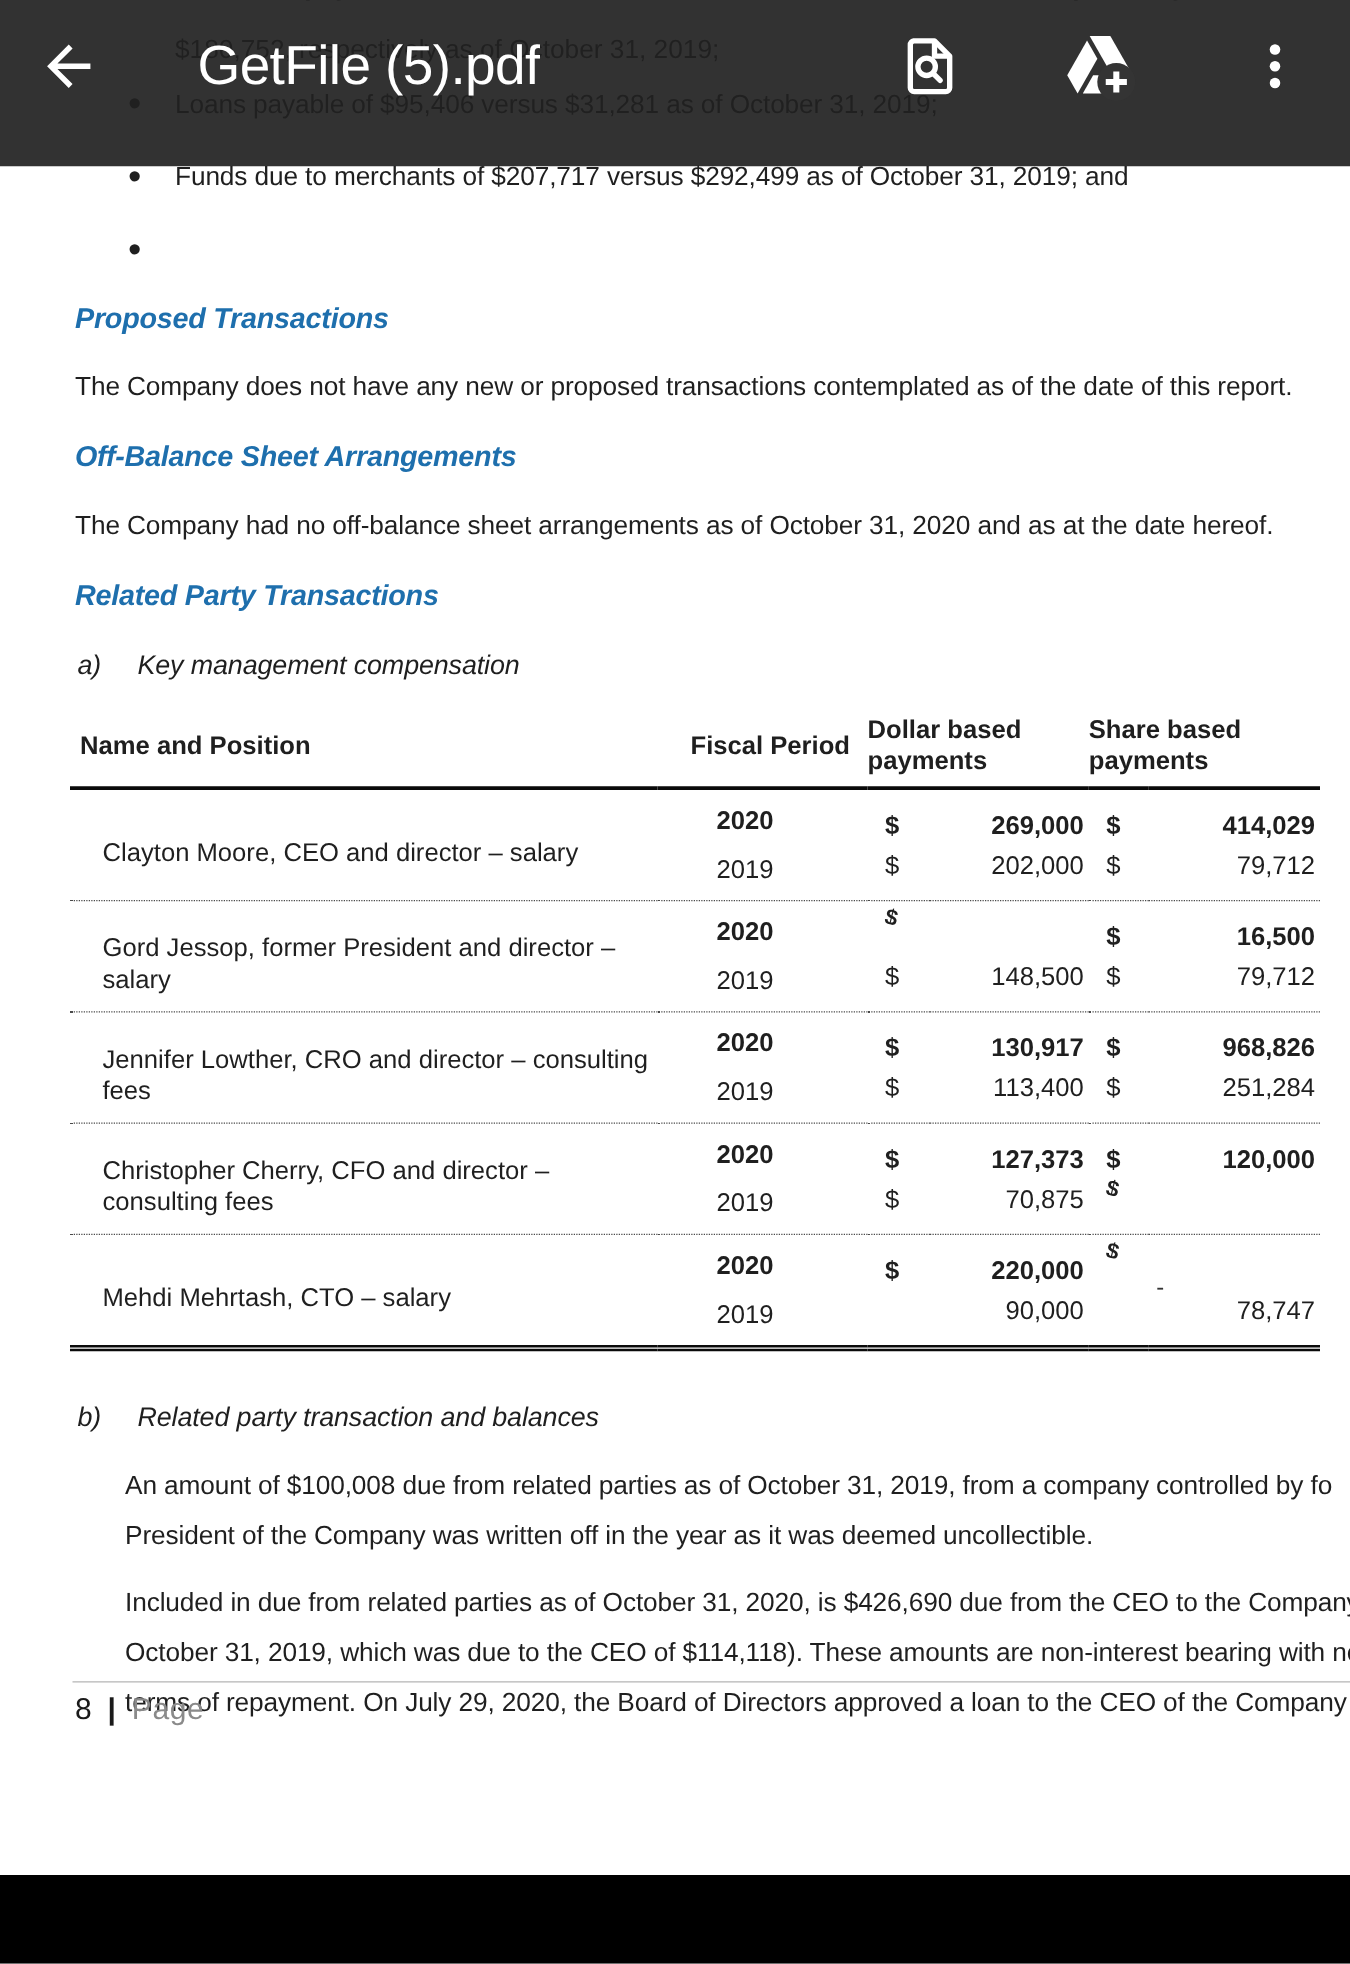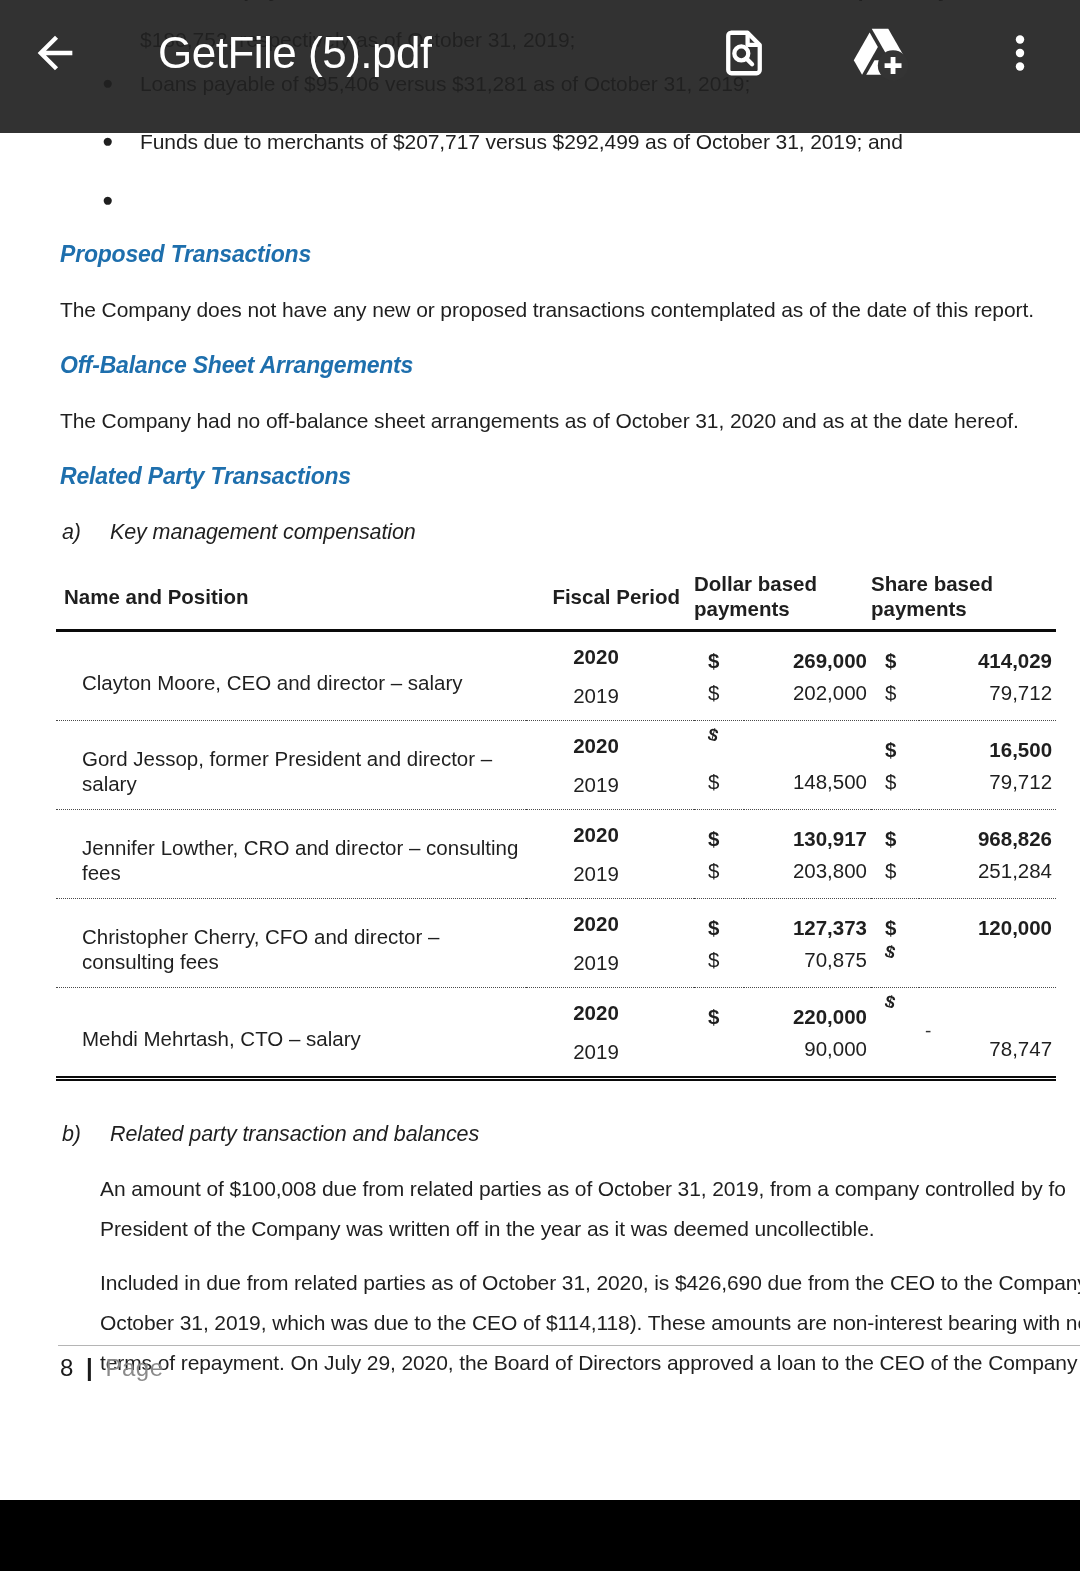--- a/index.html
+++ b/index.html
@@ -171,21 +171,21 @@
           <td class="name gsep" rowspan="2">Jennifer Lowther, CRO and director – consulting fees</td>
           <td class="fy">2020</td>
           <td class="sign">$</td>
           <td class="amt">130,917</td>
           <td class="sign">$</td>
           <td class="amt">968,826</td>
         </tr>
         <tr class="sep rbot">
           <td class="fy">2019</td>
           <td class="sign">$</td>
-          <td class="amt">203,800</td>
+          <td class="amt">113,400</td>
           <td class="sign">$</td>
           <td class="amt">251,284</td>
         </tr>
 
         <tr class="fy2020 rtop">
           <td class="name gsep" rowspan="2">Christopher Cherry, CFO and director – consulting fees</td>
           <td class="fy">2020</td>
           <td class="sign">$</td>
           <td class="amt">127,373</td>
           <td class="sign">$</td>

